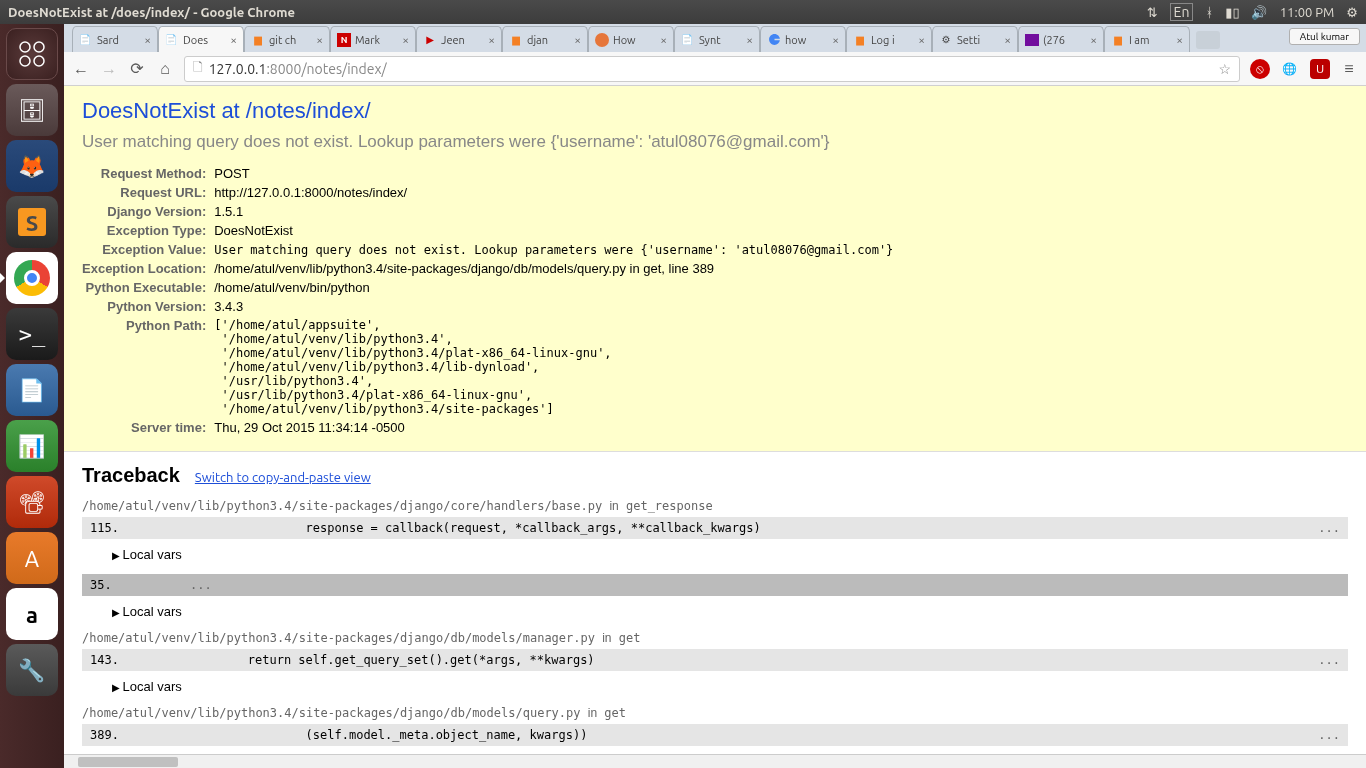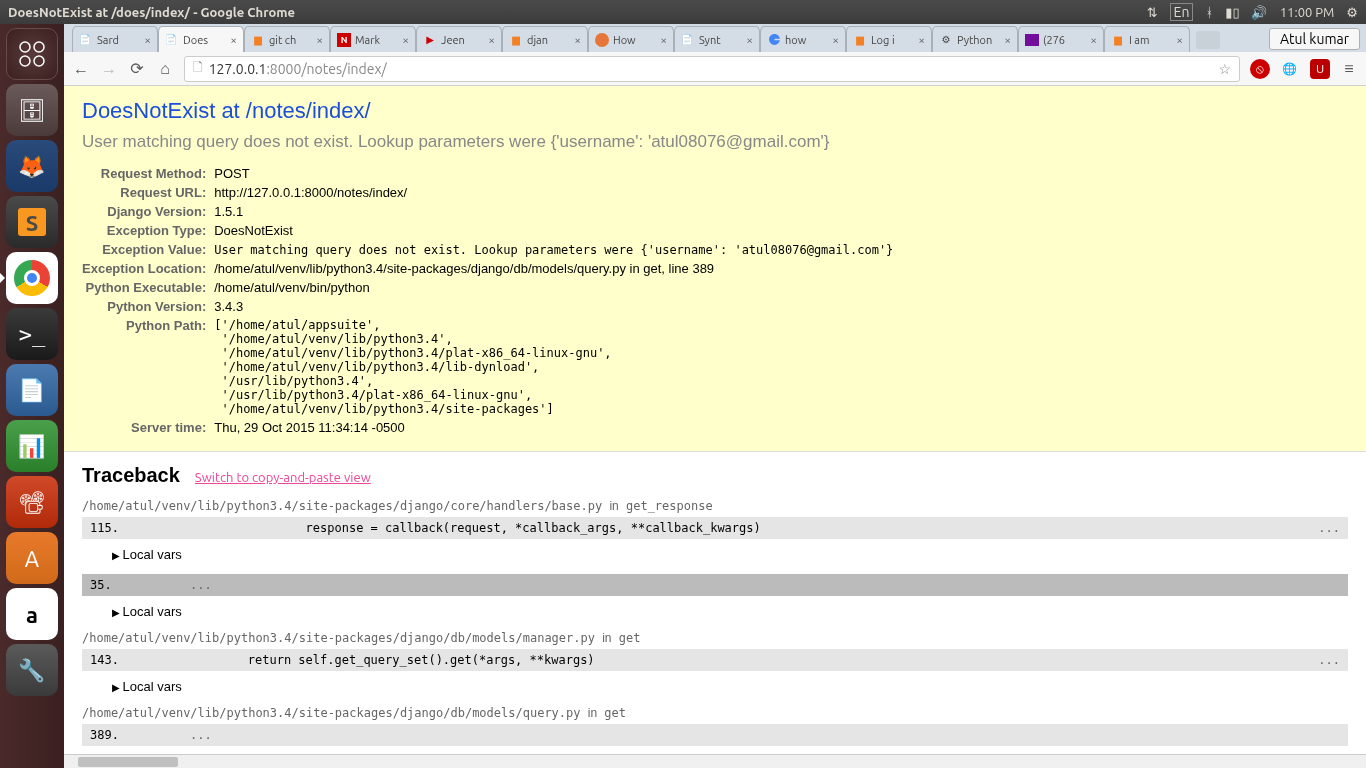--- a/index.html
+++ b/index.html
@@ -35,21 +35,21 @@
 .chrome-window { position: absolute; top: 24px; left: 64px; width: 1302px; height: 744px; background: #fff; display: flex; flex-direction: column; }
 
 
 .chrome-tabs { height: 28px; background: #d4dce6; display: flex; align-items: flex-end; padding-left: 8px; position: relative; }
 .chrome-tab { height: 26px; min-width: 86px; max-width: 86px; background: #d4dce6; border-top-left-radius: 4px 6px; border-top-right-radius: 4px 6px; display: flex; align-items: center; padding: 0 6px 0 6px; font-size: 11px; color: #444; margin-right: 0px; position: relative; border: 1px solid #a8b0b8; border-bottom: none; overflow: hidden; white-space: nowrap; }
 .chrome-tab.active { background: #f7f7f7; z-index: 2; }
 .chrome-tab .favicon { width: 14px; height: 14px; margin-right: 4px; flex-shrink: 0; display: inline-flex; align-items: center; justify-content: center; font-size: 10px; }
 .chrome-tab .close { margin-left: auto; font-size: 12px; color: #666; flex-shrink: 0; }
 .chrome-tab .label { overflow: hidden; text-overflow: clip; }
 .chrome-newtab { width: 24px; height: 18px; background: #c8d0d8; border-radius: 3px; margin-left: 6px; margin-bottom: 3px; }
-.chrome-user { position: absolute; right: 6px; top: 4px; background: #f7f7f7; border: 1px solid #b0b0b0; border-radius: 3px; padding: 2px 10px; font-size: 14px; }
+.chrome-user { position: absolute; right: 6px; top: 4px; background: #f7f7f7; border: 1px solid #b0b0b0; border-radius: 3px; padding: 2px 10px; font-size: 10px; }
 
 
 .chrome-toolbar { height: 34px; background: #f7f7f7; border-bottom: 1px solid #d0d0d0; display: flex; align-items: center; padding: 0 8px; gap: 10px; }
 .toolbutton { width: 18px; height: 18px; display: flex; align-items: center; justify-content: center; color: #5a5a5a; font-size: 16px; cursor: pointer; }
 .toolbutton.disabled { color: #bbb; }
 .omnibox { flex: 1; height: 26px; background: #fff; border: 1px solid #ccc; border-radius: 3px; display: flex; align-items: center; padding: 0 8px; font-size: 14px; color: #333; }
 .omnibox .file-icon { margin-right: 6px; color: #888; font-size: 12px; }
 .omnibox .url-host { color: #333; }
 .omnibox .url-path { color: #888; }
 .omnibox .star { margin-left: auto; color: #888; }
@@ -60,21 +60,21 @@
 .django-summary { background: #ffffcc; padding: 12px 18px 14px 18px; border-bottom: 1px solid #ddd; }
 .django-summary h1 { font-size: 22px; font-weight: normal; color: #1d4ed8; margin-bottom: 8px; font-family: sans-serif; }
 .django-summary h2 { font-size: 17px; font-weight: normal; color: #888; margin-bottom: 12px; font-family: sans-serif; }
 .django-summary table { border-collapse: collapse; font-size: 13px; }
 .django-summary th { text-align: right; padding: 2px 8px 2px 0; color: #666; font-weight: bold; vertical-align: top; font-family: sans-serif; }
 .django-summary td { padding: 2px 0; font-family: sans-serif; font-size: 13px; }
 .django-summary td.mono { font-family: monospace; font-size: 12px; white-space: pre; }
 
 .traceback-section { padding: 12px 18px; }
 .traceback-section h2 { font-size: 20px; font-weight: bold; display: inline; margin-right: 12px; font-family: Liberation Sans, sans-serif; }
-.traceback-section .switch-link { font-size: 13px; color: #ec4899; text-decoration: underline; }
+.traceback-section .switch-link { font-size: 13px; color: #1d4ed8; text-decoration: underline; }
 .frame { margin-top: 12px; font-family: monospace; font-size: 12px; }
 .frame .location { color: #666; margin-bottom: 4px; }
 .frame .location .in-word { font-family: sans-serif; text-align: center; }
 .frame .codeline { background: #e5e5e5; padding: 4px 8px; display: flex; }
 .frame .codeline.highlighted { background: #bbbbbb; align-items: center; }
 .frame .lineno { width: 100px; }
 .frame .code { flex: 1; white-space: pre; }
 .frame .dots { color: #666; }
 .frame .localvars { margin-top: 8px; margin-left: 30px; font-family: sans-serif; font-size: 13px; cursor: pointer; }
 .frame .localvars::before { content: "▶ "; font-size: 10px; }
@@ -183,21 +183,21 @@
         <span class="label">how</span>
         <span class="close">×</span>
       </div>
     <div class="chrome-tab">
         <span class="favicon" style="color:#f48024">▆</span>
         <span class="label">Log i</span>
         <span class="close">×</span>
       </div>
     <div class="chrome-tab">
         <span class="favicon">⚙</span>
-        <span class="label">Python</span>
+        <span class="label">Setti</span>
         <span class="close">×</span>
       </div>
     <div class="chrome-tab">
         <span class="favicon" style="background:#720e9e;width:14px;height:12px"></span>
         <span class="label">(276</span>
         <span class="close">×</span>
       </div>
     <div class="chrome-tab">
         <span class="favicon" style="color:#f48024">▆</span>
         <span class="label">I am</span>
@@ -307,20 +307,21 @@
               <span class="lineno">143.</span>
               <span class="code">        return self.get_query_set().get(*args, **kwargs)</span>
               <span class="dots">...</span>
             </div>
             <div class="localvars">Local vars</div>
           </div>
           <div class="frame">
             <div class="location">/home/atul/venv/lib/python3.4/site-packages/django/db/models/query.py <span class="in-word">in</span> get</div>
             <div class="codeline">
               <span class="lineno">389.</span>
+              <span class="code">                (self.model._meta.object_name, kwargs))</span>
               <span class="dots">...</span>
             </div>
           </div>
         </div>
     </div>
   </div>
 
   <div class="h-scroll">
       <div class="thumb"></div>
     </div>

